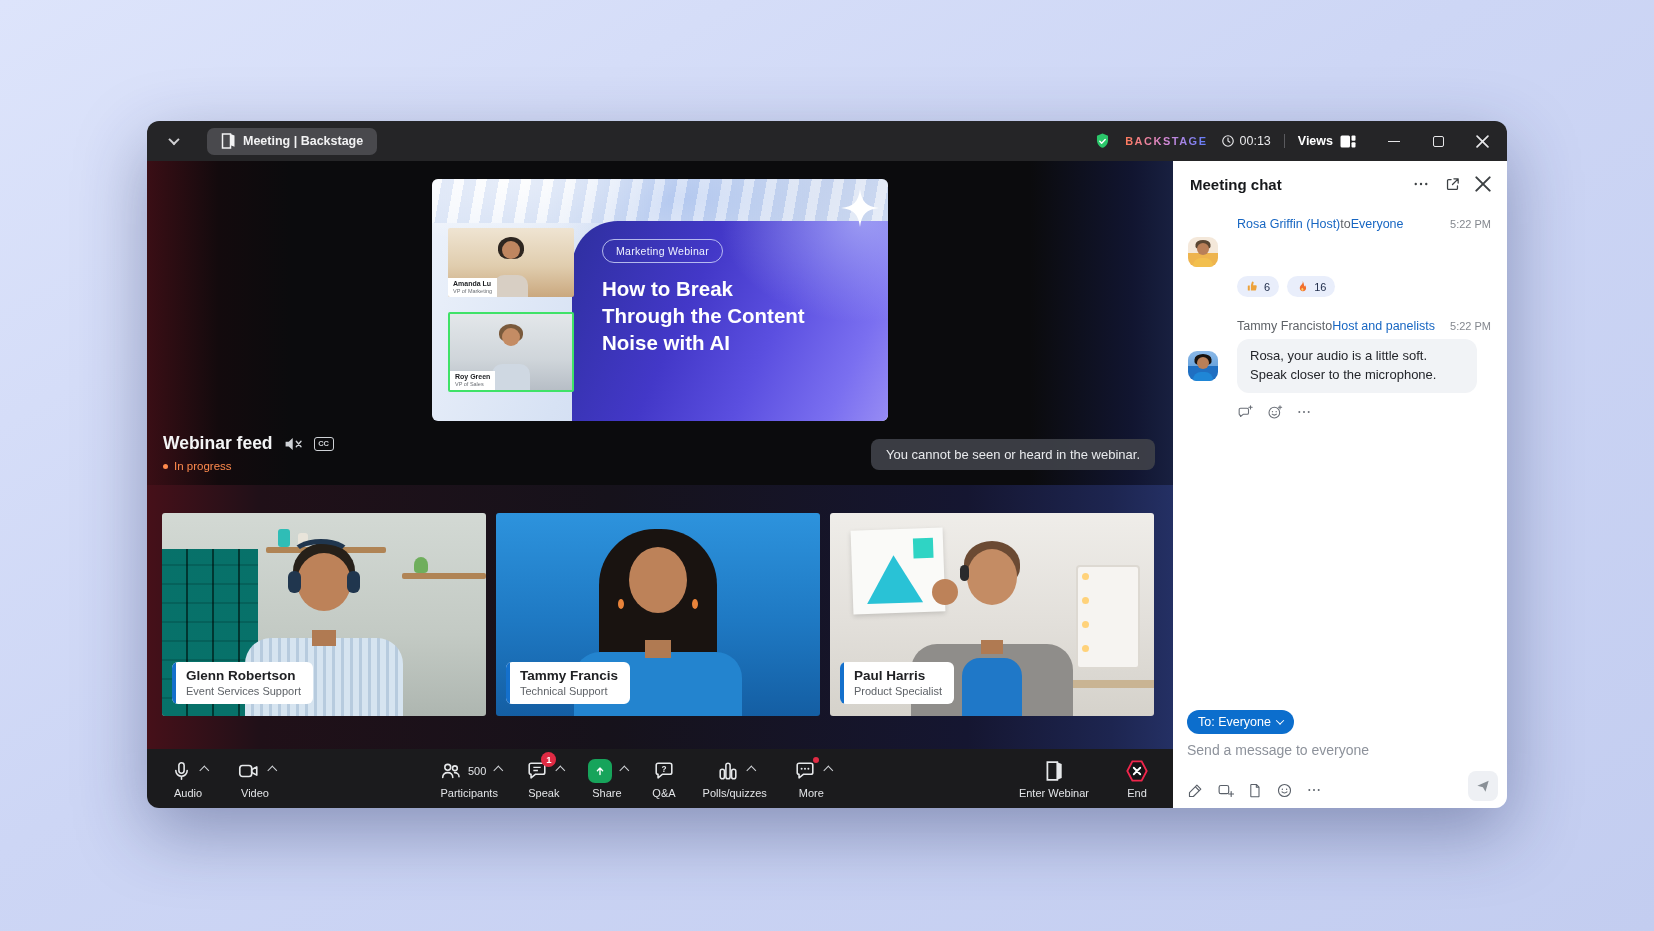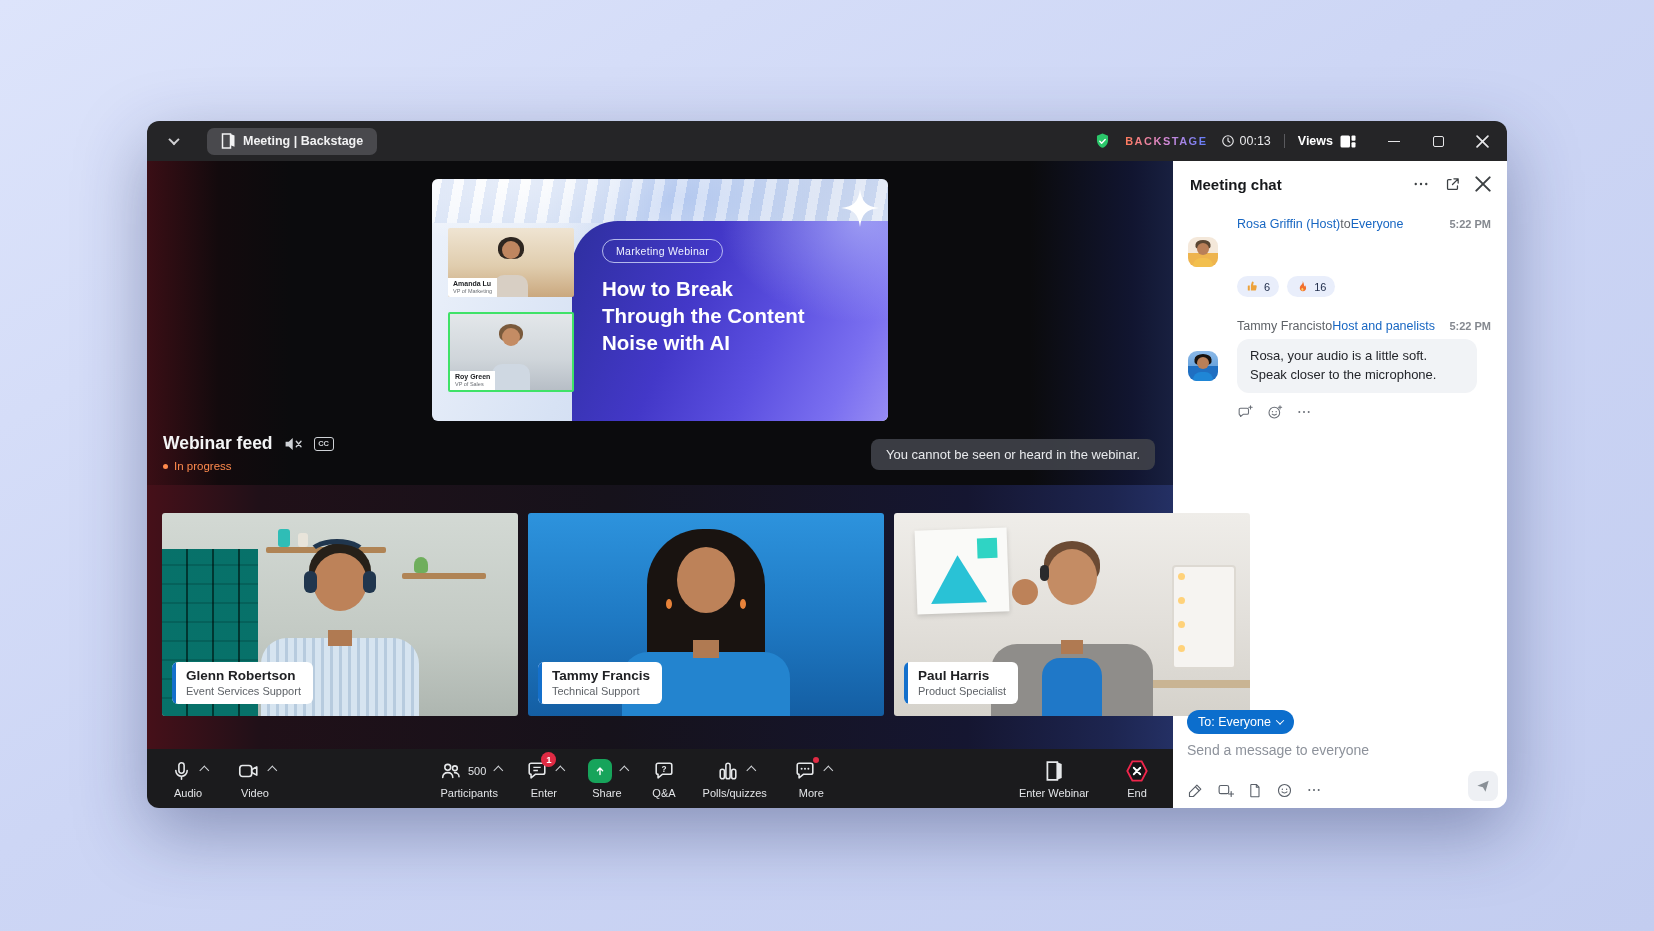--- a/index.html
+++ b/index.html
@@ -73,21 +73,21 @@
   .cc-box { width:20px; height:14px; border:1.5px solid #cfd2d6; border-radius:3px;
     display:flex; align-items:center; justify-content:center; color:#cfd2d6; font-size:7.5px; font-weight:bold; }
   .feed-status { margin-top:6px; display:flex; align-items:center; gap:6px; color:#ff8a4d; font-size:11.5px; }
   .dot-org { width:5px; height:5px; border-radius:50%; background:#ff8a4d; }
   .toast { position:absolute; right:18px; bottom:15px; background:rgba(62,65,72,.93); color:#e8eaed;
     font-size:13px; padding:8px 15px; border-radius:8px; }
 
   
   .tiles { height:264px; flex:0 0 auto; padding:28px 0 0 15px; display:flex; gap:10px;
     background:linear-gradient(90deg,#461019 0%,#201018 11%,#16121b 45%,#151631 80%,#1d2550 94%,#243064 100%); }
-  .tile { width:356px; height:203px; border-radius:3px; position:relative; overflow:hidden; flex:0 0 auto; }
+  .tile { width:324px; height:203px; border-radius:3px; position:relative; overflow:hidden; flex:0 0 auto; }
   .name-tag { position:absolute; left:10px; bottom:12px; background:#ffffff; border-radius:6px;
     padding:6px 12px 7px 14px; overflow:hidden; }
   .name-tag::before { content:""; position:absolute; left:0; top:0; bottom:0; width:4px; background:#1470cc; }
   .nt-name { font-size:13.5px; font-weight:bold; color:#202124; }
   .nt-role { font-size:11px; color:#5f6368; margin-top:2px; }
 
   .t1 { background:linear-gradient(180deg,#d3d9d4 0%,#c3cac4 60%,#aeb6b0 100%); }
   .t1-tiles { position:absolute; left:0; top:36px; bottom:0; width:96px;
     background:repeating-linear-gradient(0deg,#2aaaa4 0 17px,#1f928d 17px 19px),
                repeating-linear-gradient(90deg, rgba(0,0,0,0) 0 24px, rgba(23,108,104,.9) 24px 26px), #2aaaa4;
@@ -135,21 +135,21 @@
   
   .chatpanel { flex:1; background:#ffffff; display:flex; flex-direction:column; min-width:0; }
   .cp-head { height:46px; flex:0 0 auto; display:flex; align-items:center; padding:0 16px 0 17px;gap:44px; }
   .cp-title { font-size:15px; font-weight:bold; color:#17191c; }
   .cp-icons { margin-left:auto; display:flex; align-items:center; gap:14px; color:#3c4043; }
   .cp-icons .cbtn { cursor:pointer; display:flex; }
   .cp-body { flex:1; overflow:hidden; padding:10px 16px 0 15px; display:flex; flex-direction:column; }
   .msg-head { display:flex; align-items:baseline; margin-left:49px; font-size:12.5px; }
   .m-blue { color:#1766c2; }
   .m-gray { color:#5f6368; }
-  .m-time { margin-left:auto; font-size:11px; color:#84888f;font-weight:bold; }
+  .m-time { margin-left:auto; font-size:11px; color:#84888f; }
   .msg-row { display:flex; align-items:center; margin-top:6px; }
   .avatar { width:30px; height:30px; border-radius:9px; flex:0 0 auto; position:relative; overflow:hidden; }
   .av-rosa { background:linear-gradient(180deg,#f4e8da 0%,#f4e8da 52%,#eeb44e 52%); }
   .av-tammy { background:linear-gradient(180deg,#8cb9e8 0%,#6aa4dd 50%,#1f6fc2 50%); }
   .av-head { position:absolute; left:50%; transform:translateX(-50%); top:6px; width:12px; height:12px; border-radius:50%; background:#b97f58; }
   .av-hair { position:absolute; left:50%; transform:translateX(-50%); top:3px; width:15px; height:9px; border-radius:50% 50% 30% 30%; }
   .av-torso { position:absolute; left:50%; transform:translateX(-50%); bottom:0; width:20px; height:9px; border-radius:8px 8px 0 0; }
   .bubble { margin-left:19px; background:#f1f3f6; border-radius:12px; padding:8px 13px; font-size:13px;
     color:#24262b; line-height:1.45; max-width:240px; }
   .reactions { display:flex; gap:8px; margin:9px 0 0 49px; }
@@ -396,21 +396,21 @@
               <span class="icon-row">
                 <span class="chat-ic-wrap">
                   <svg width="22" height="22" viewBox="0 0 24 24" fill="none" stroke="#e6e8ea" stroke-width="1.7" stroke-linejoin="round">
                       <path d="M5.5 3.5h13a2 2 0 0 1 2 2v8a2 2 0 0 1-2 2h-8l-5 4v-4a2 2 0 0 1-2-2v-8a2 2 0 0 1 2-2z"></path>
                       <path d="M8 8h8M8 11.5h5" stroke-width="1.5"></path>
                     </svg>
                   <span class="chat-badge">1</span>
                 </span>
                 <span class="chev-up"></span>
               </span>
-              <span class="lab">Enter</span>
+              <span class="lab">Speak</span>
             </div>
             <div class="tbtn">
               <span class="icon-row">
                 <span class="share-sq">
                   <svg width="14" height="14" viewBox="0 0 24 24" fill="none" stroke="#ffffff" stroke-width="2.4" stroke-linecap="round" stroke-linejoin="round">
                       <path d="M12 18V7M7.5 11.5L12 7l4.5 4.5"></path>
                     </svg>
                 </span>
                 <span class="chev-up"></span>
               </span>

